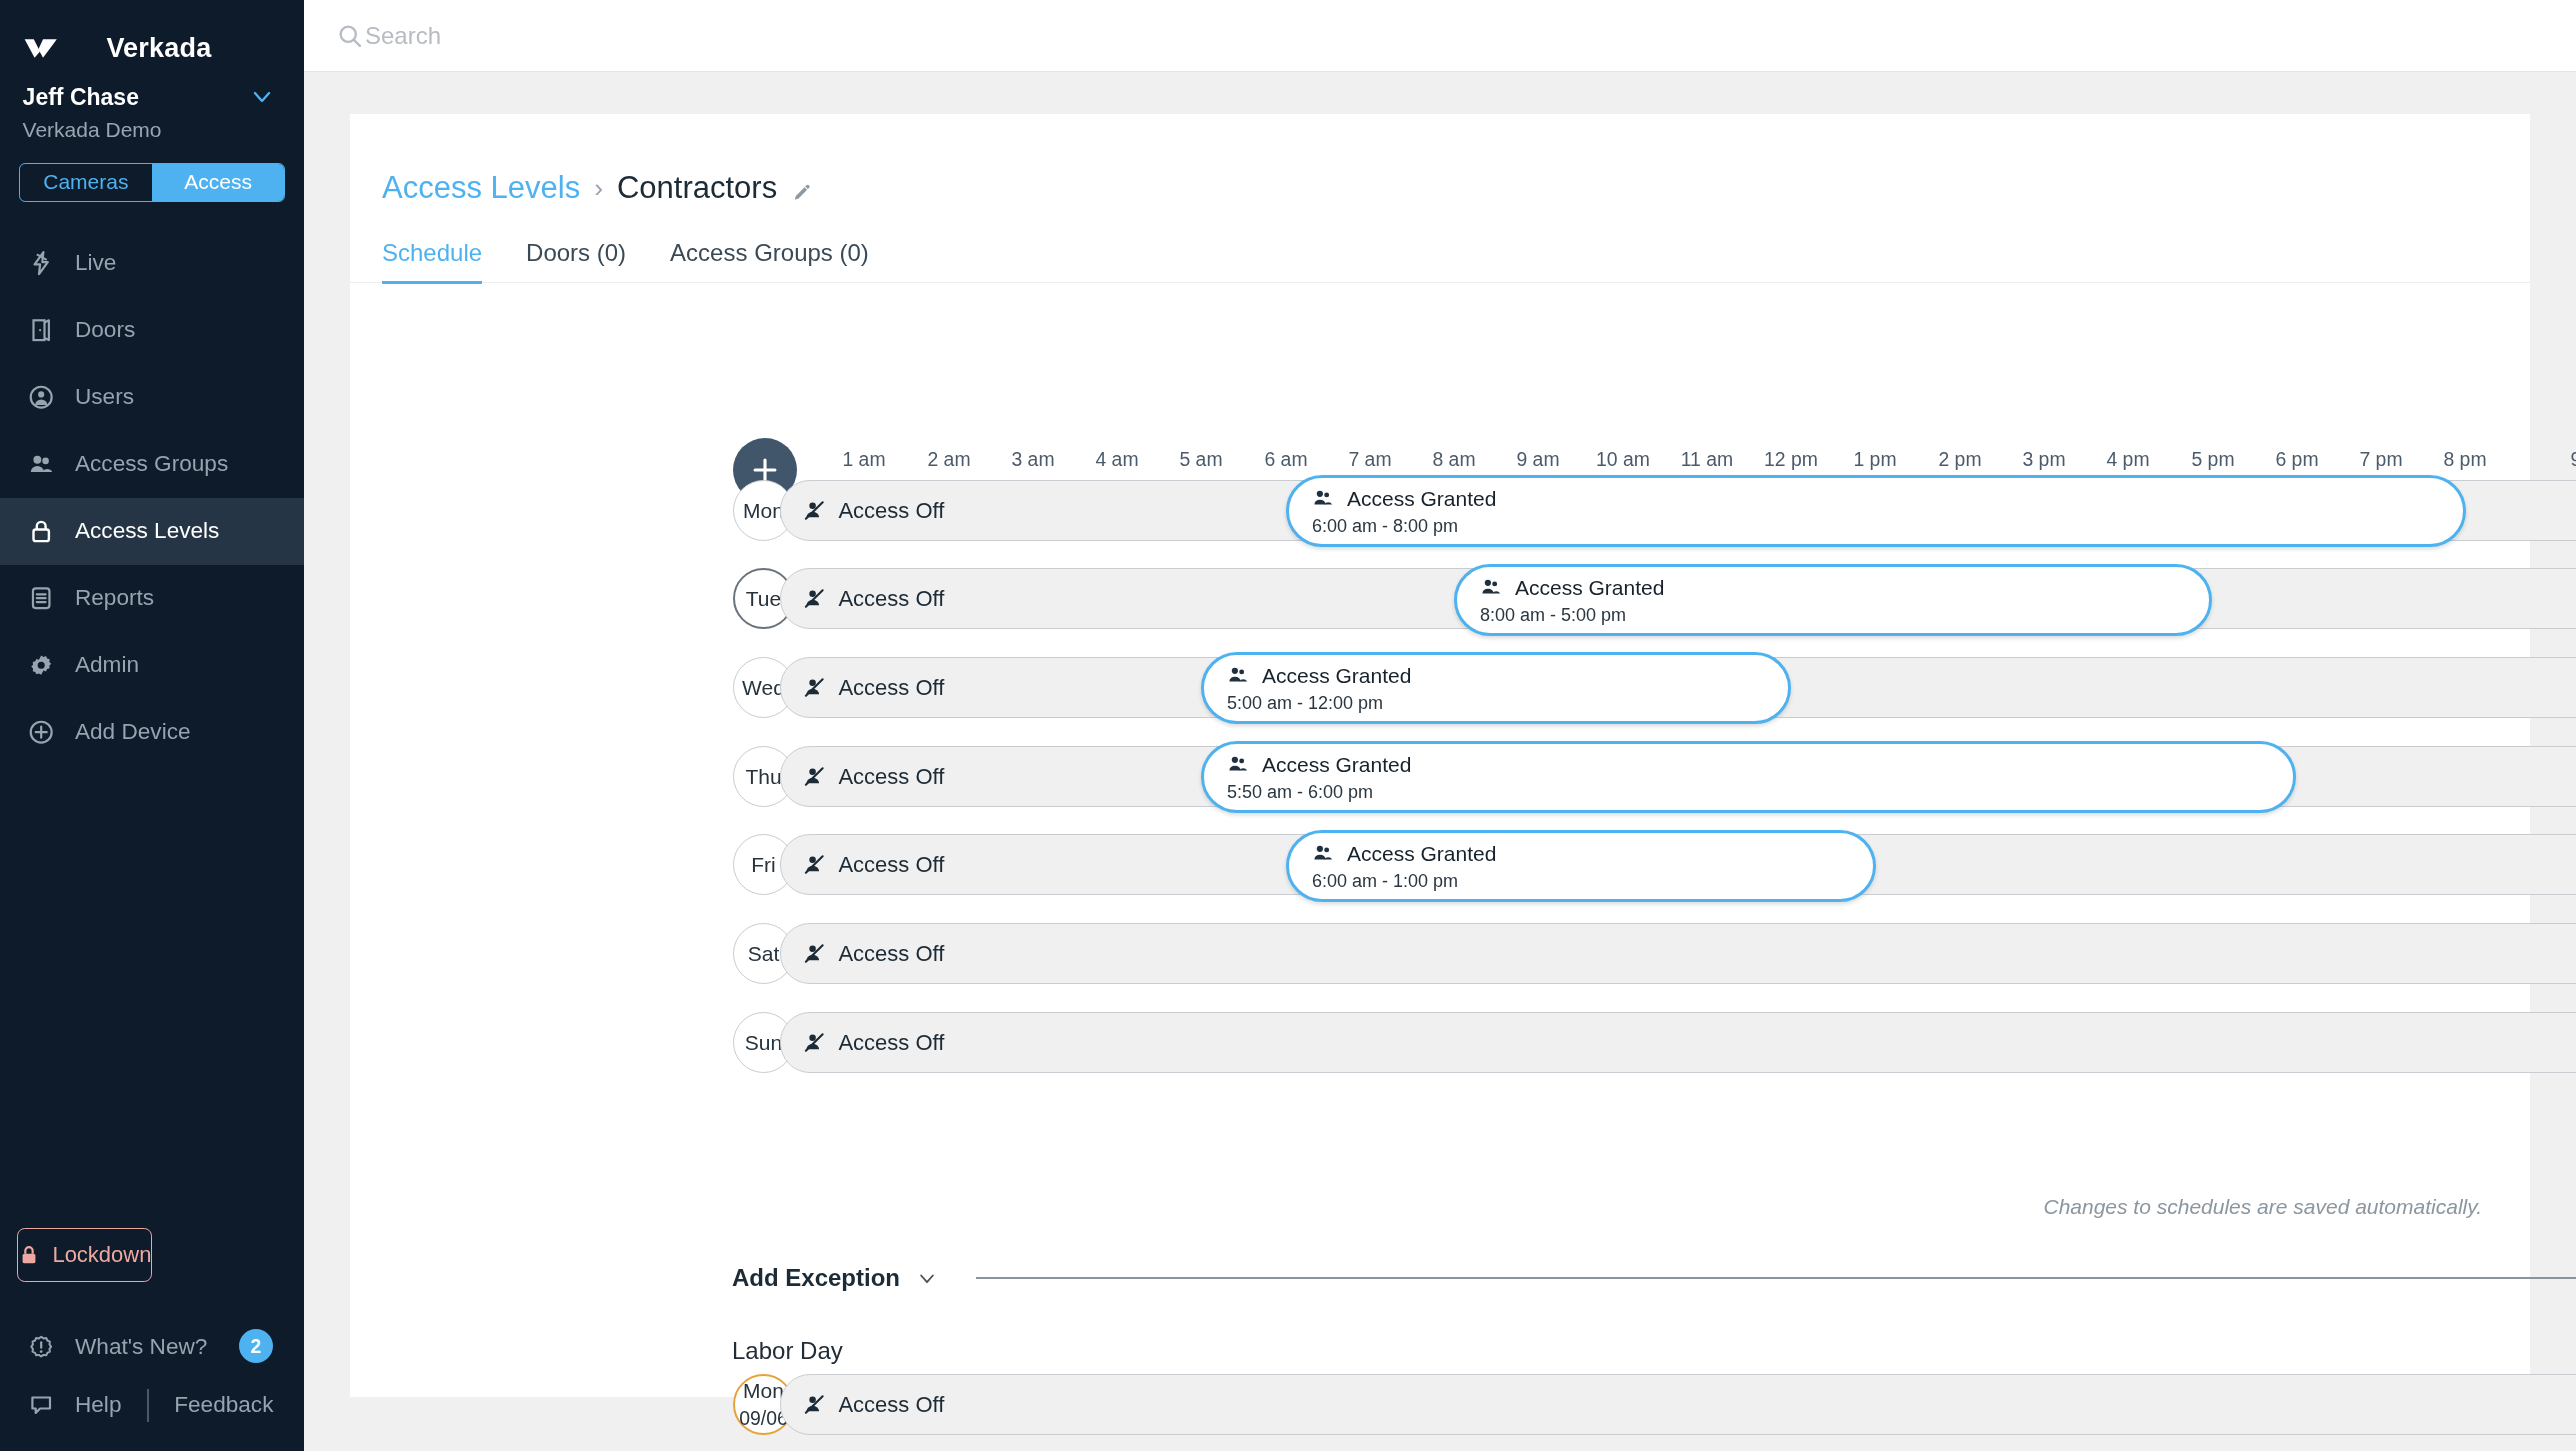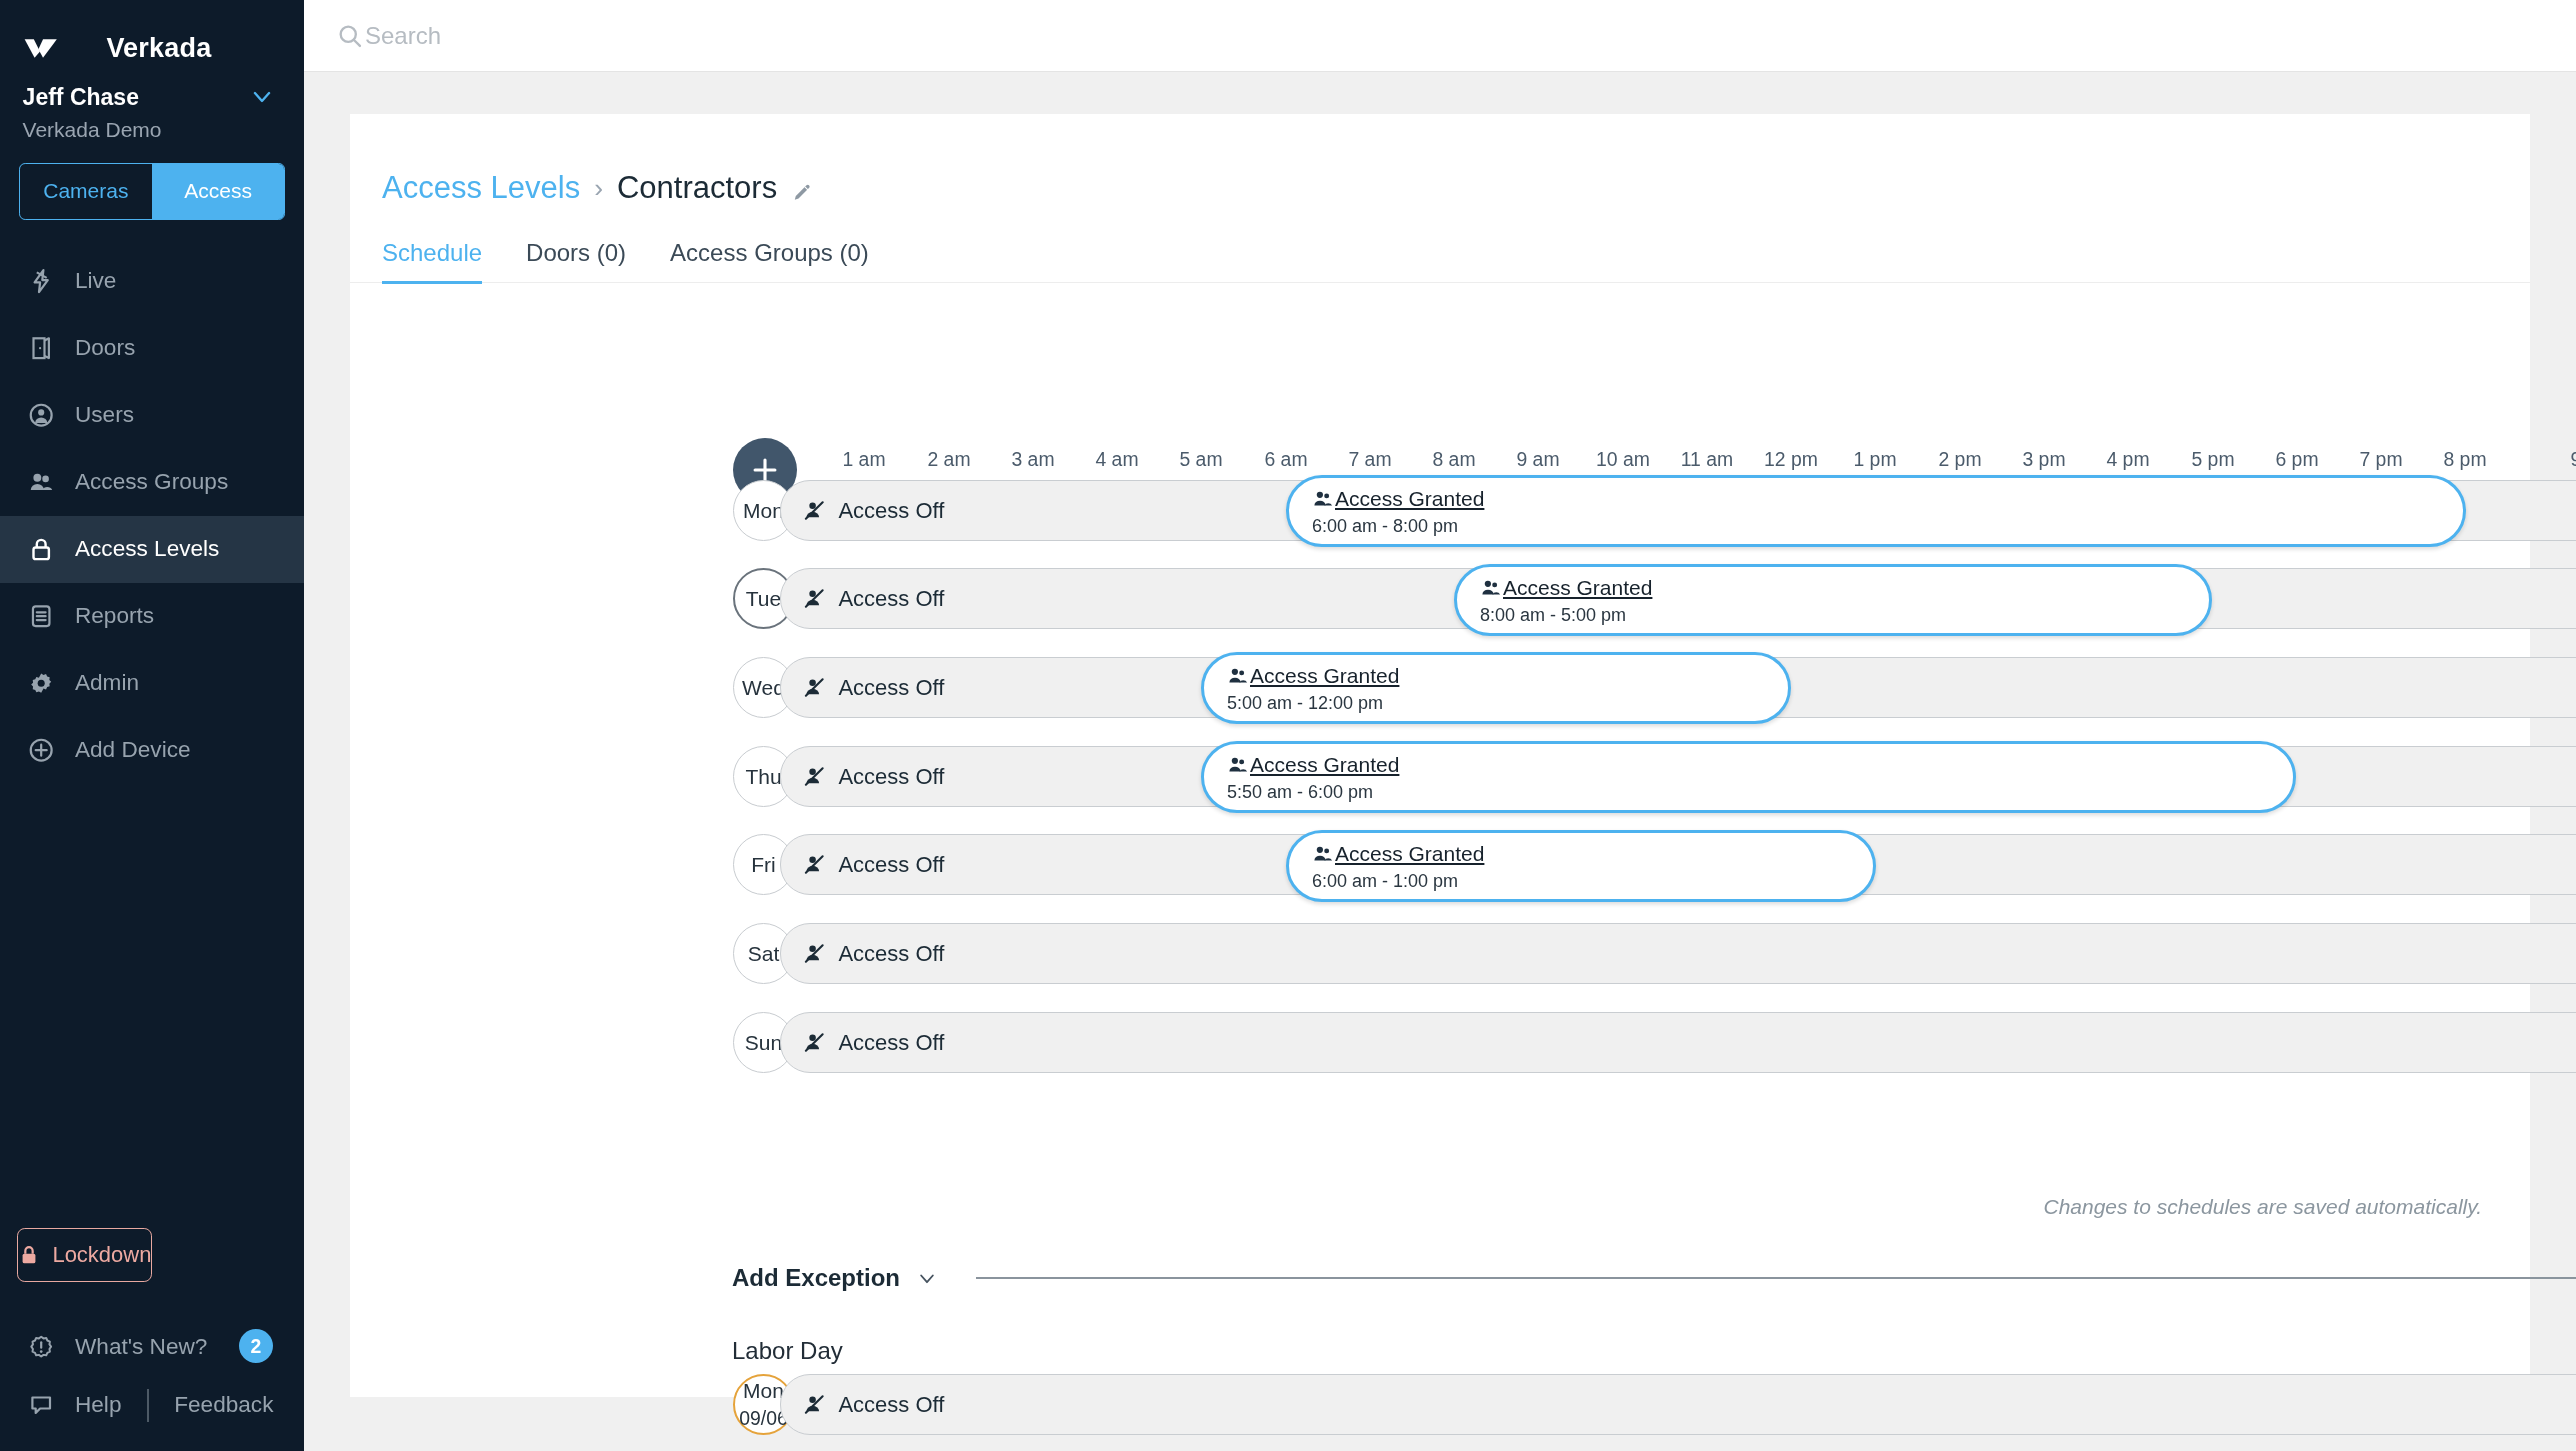--- a/index.html
+++ b/index.html
@@ -27,21 +27,21 @@
   .account { padding: 0 0 0 22.6px; margin-top: 4.7px; position: relative; }
   .account-name { color: #fff; font-size: 23px; font-weight: 700; line-height: 34px;}
   .account-org { color: #9aa5b1; font-size: 21px; line-height: 31px; }
   .account-caret {
     position: absolute; right: 31px; top: 6.2px; width: 22px; height: 22px;
   }
   .account-caret svg { display:block; }
 
   .seg {
     margin: 18px 18.7px 0 18.7px;
-    height: 57px;
+    height: 39px;
     border: 1.6px solid #4db2ef;
     border-radius: 6.2px;
     display: flex; overflow: hidden;
   }
   .seg-btn {
     flex: 1; display: flex; align-items: center; justify-content: center;
     font-size: 21px; color: #4db2ef; background: transparent;
     border: none; cursor: pointer; font-family: inherit;
   }
   .seg-btn.active { background: #4db2ef; color: #fff; }
@@ -158,22 +158,22 @@
   }
   .track .offlabel svg { display:block; flex: 0 0 auto; }
 
   .granted {
     position: absolute; top: -4.7px; height: 72px;
     background: #fff; border: 3.1px solid #4db2ef; border-radius: 36px;
     box-shadow: 0 2.3px 4.7px rgba(0,0,0,.14);
     padding: 9.3px 0 0 23px;
   }
   .granted .gtitle {
-    display: flex; align-items: center; gap: 1px;
-    font-size: 21px; color: #17222c; white-space: nowrap; text-decoration: underline;
+    display: flex; gap: 13px;
+    font-size: 21px; color: #17222c; white-space: nowrap;
   }
   .granted .gtitle svg { display:block; flex:0 0 auto; }
   .granted .gtime { font-size: 18px; color: #2a3640; margin-top: 4.7px; white-space: nowrap; }
 
   .autosave {
     position: absolute; right: 48px; top: 1081px;
     font-size: 21px; color: #8b969f; font-style: italic;
   }
 
   .exc-header {

